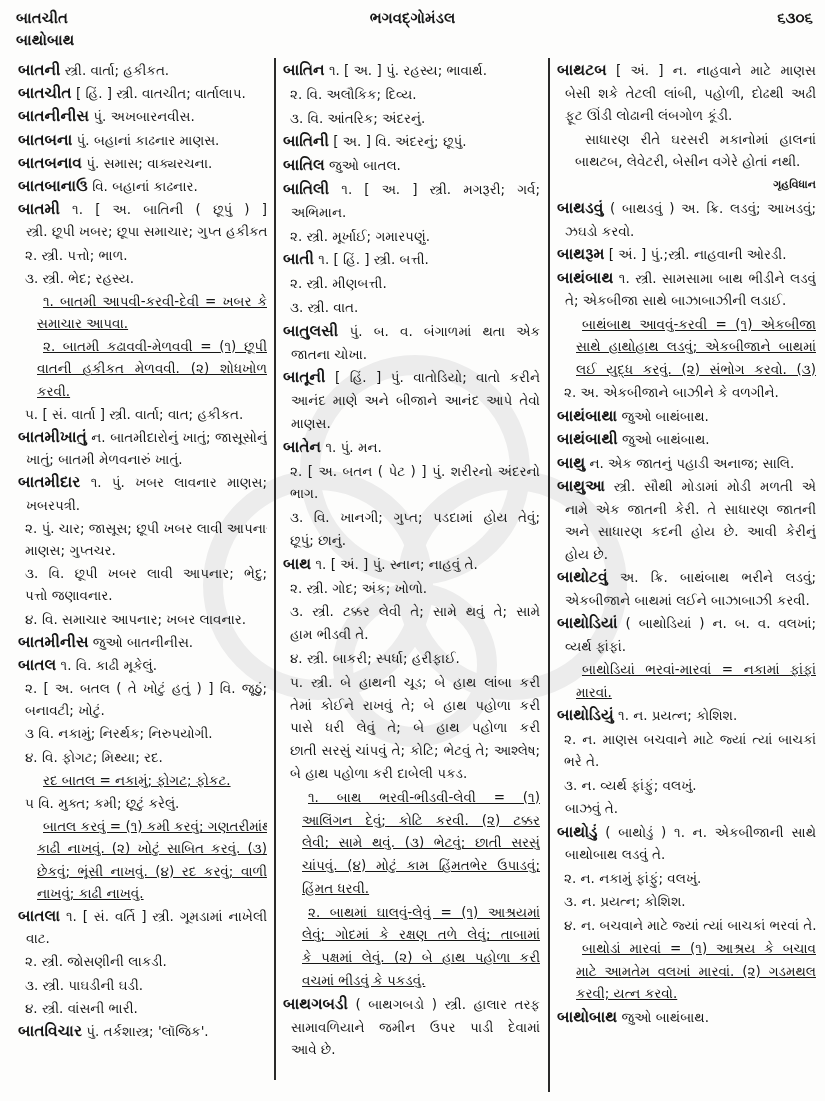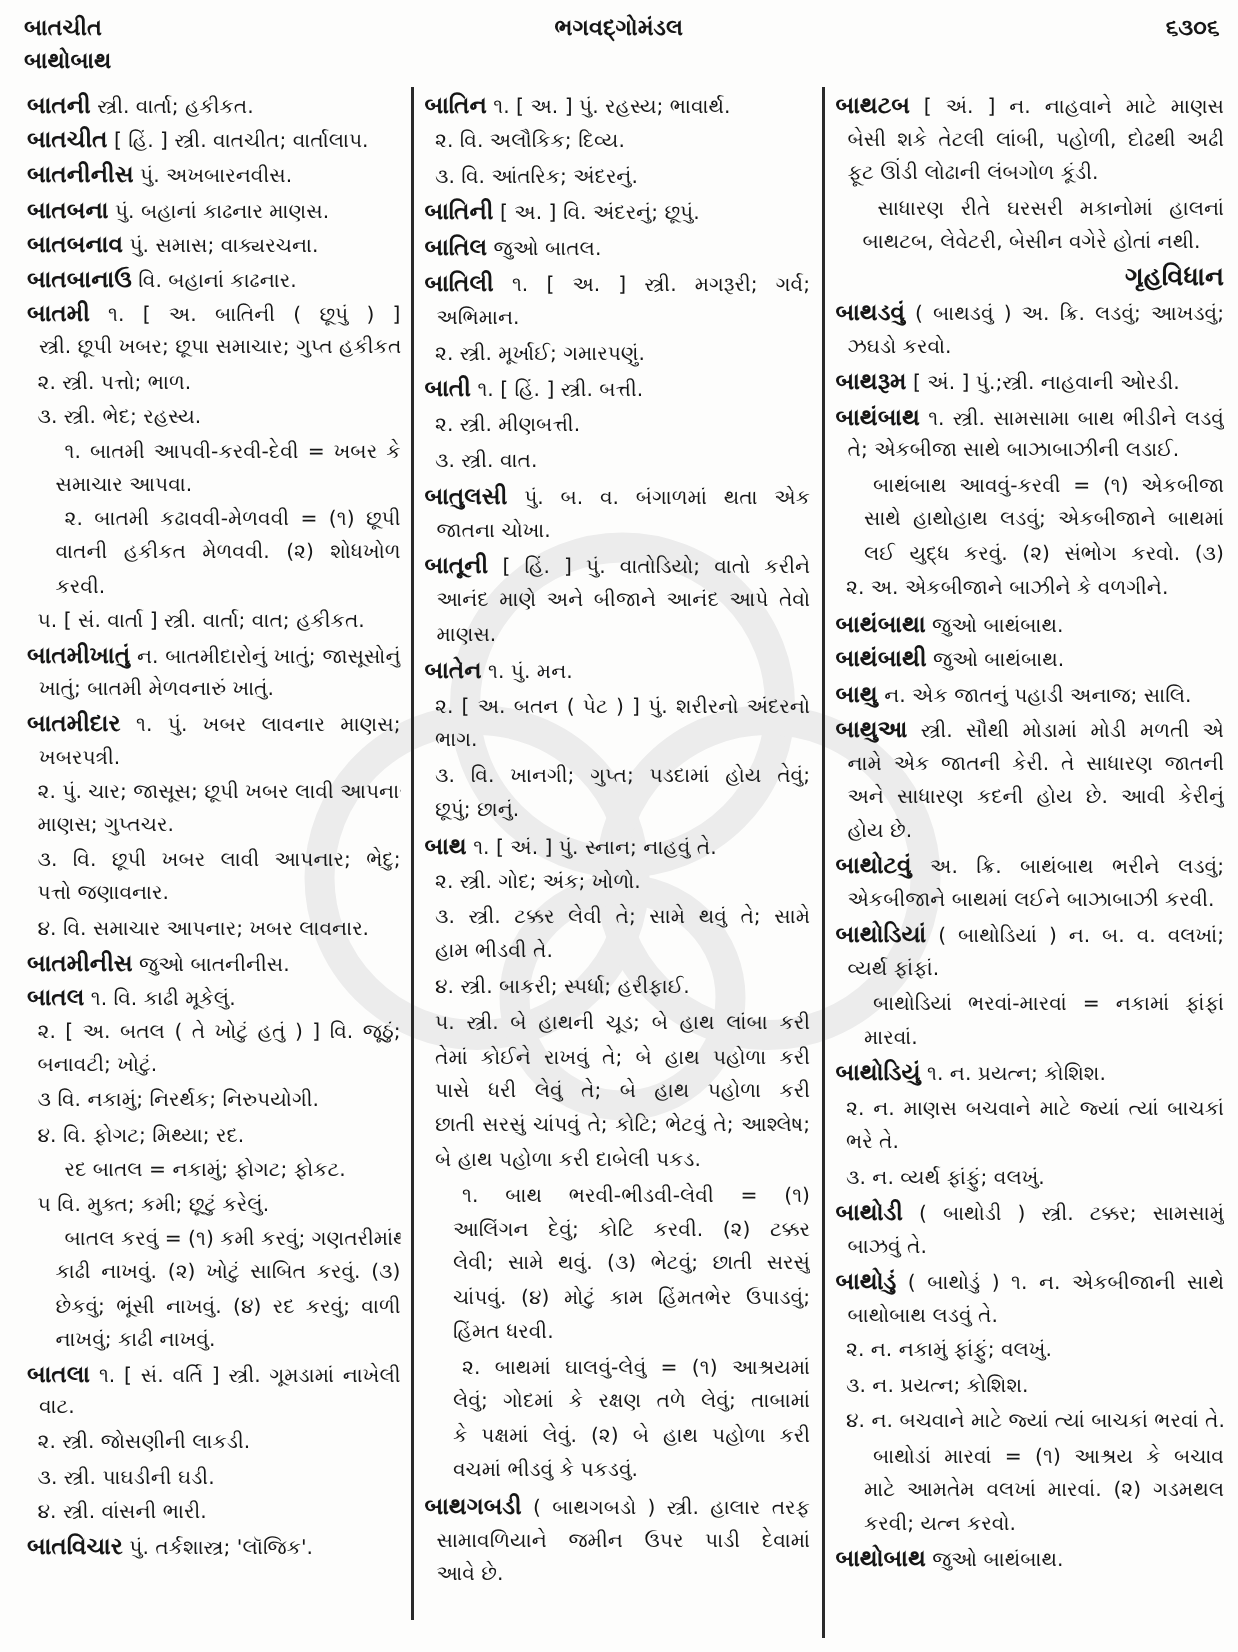--- a/index.html
+++ b/index.html
@@ -24,25 +24,25 @@
     .ln {
       height: var(--lh); line-height: var(--lh);
       white-space: nowrap; overflow: hidden;
       font-size: 13.5px;
       text-align: justify; text-align-last: justify;
     }
     .ln.last { text-align: left; text-align-last: left; }
     .hw { font-weight: bold; font-size: 15.5px; }
     .entry .ln.cont { padding-left: 8px; }
     .sense .ln { padding-left: 7px; }
-    .phrase .ln { padding-left: 19px; }
+    .phrase .ln { padding-left: 19px; text-decoration: underline; }
     .phrase .ln.first { padding-left: 25px; }
     .quote .ln { padding-left: 18px; }
     .quote .ln.first { padding-left: 28px; }
-    .source .ln { text-align: right; text-align-last: right; font-size: 17px; font-weight: bold; }
+    .source .ln { text-align: right; text-align-last: right; font-size: 11px; font-weight: bold; }
   </style>
 </head>
 <body>
 
 <svg class="watermark" width="825" height="1101" viewBox="0 0 825 1101">
   <g fill="none" stroke="#ececec" stroke-width="20">
     <circle cx="415" cy="470" r="105"></circle>
     <circle cx="318" cy="585" r="105"></circle>
     <circle cx="512" cy="585" r="105"></circle>
     <circle cx="415" cy="665" r="72"></circle>
@@ -316,21 +316,20 @@
       <div class="ln first last"><span class="hw">બાથોડિયું</span> <span class="txt">૧. ન. પ્રયત્ન; કોશિશ.</span></div>
     </div>
     <div class="blk sense">
       <div class="ln first"><span class="txt">૨. ન. માણસ બચવાને માટે જ્યાં ત્યાં બાચકાં</span></div>
       <div class="ln cont last"><span class="txt">ભરે તે.</span></div>
     </div>
     <div class="blk sense">
       <div class="ln first last"><span class="txt">૩. ન. વ્યર્થ ફાંફું; વલખું.</span></div>
     </div>
     <div class="blk entry">
-      <div class="ln first"><span class="hw">બાથોડી</span> <span class="txt">( બાથોડી ) સ્ત્રી. ટક્કર; સામસામું</span></div>
       <div class="ln cont last"><span class="txt">બાઝવું તે.</span></div>
     </div>
     <div class="blk entry">
       <div class="ln first"><span class="hw">બાથોડું</span> <span class="txt">( બાથોડું ) ૧. ન. એકબીજાની સાથે</span></div>
       <div class="ln cont last"><span class="txt">બાથોબાથ લડવું તે.</span></div>
     </div>
     <div class="blk sense">
       <div class="ln first last"><span class="txt">૨. ન. નકામું ફાંફું; વલખું.</span></div>
     </div>
     <div class="blk sense">

